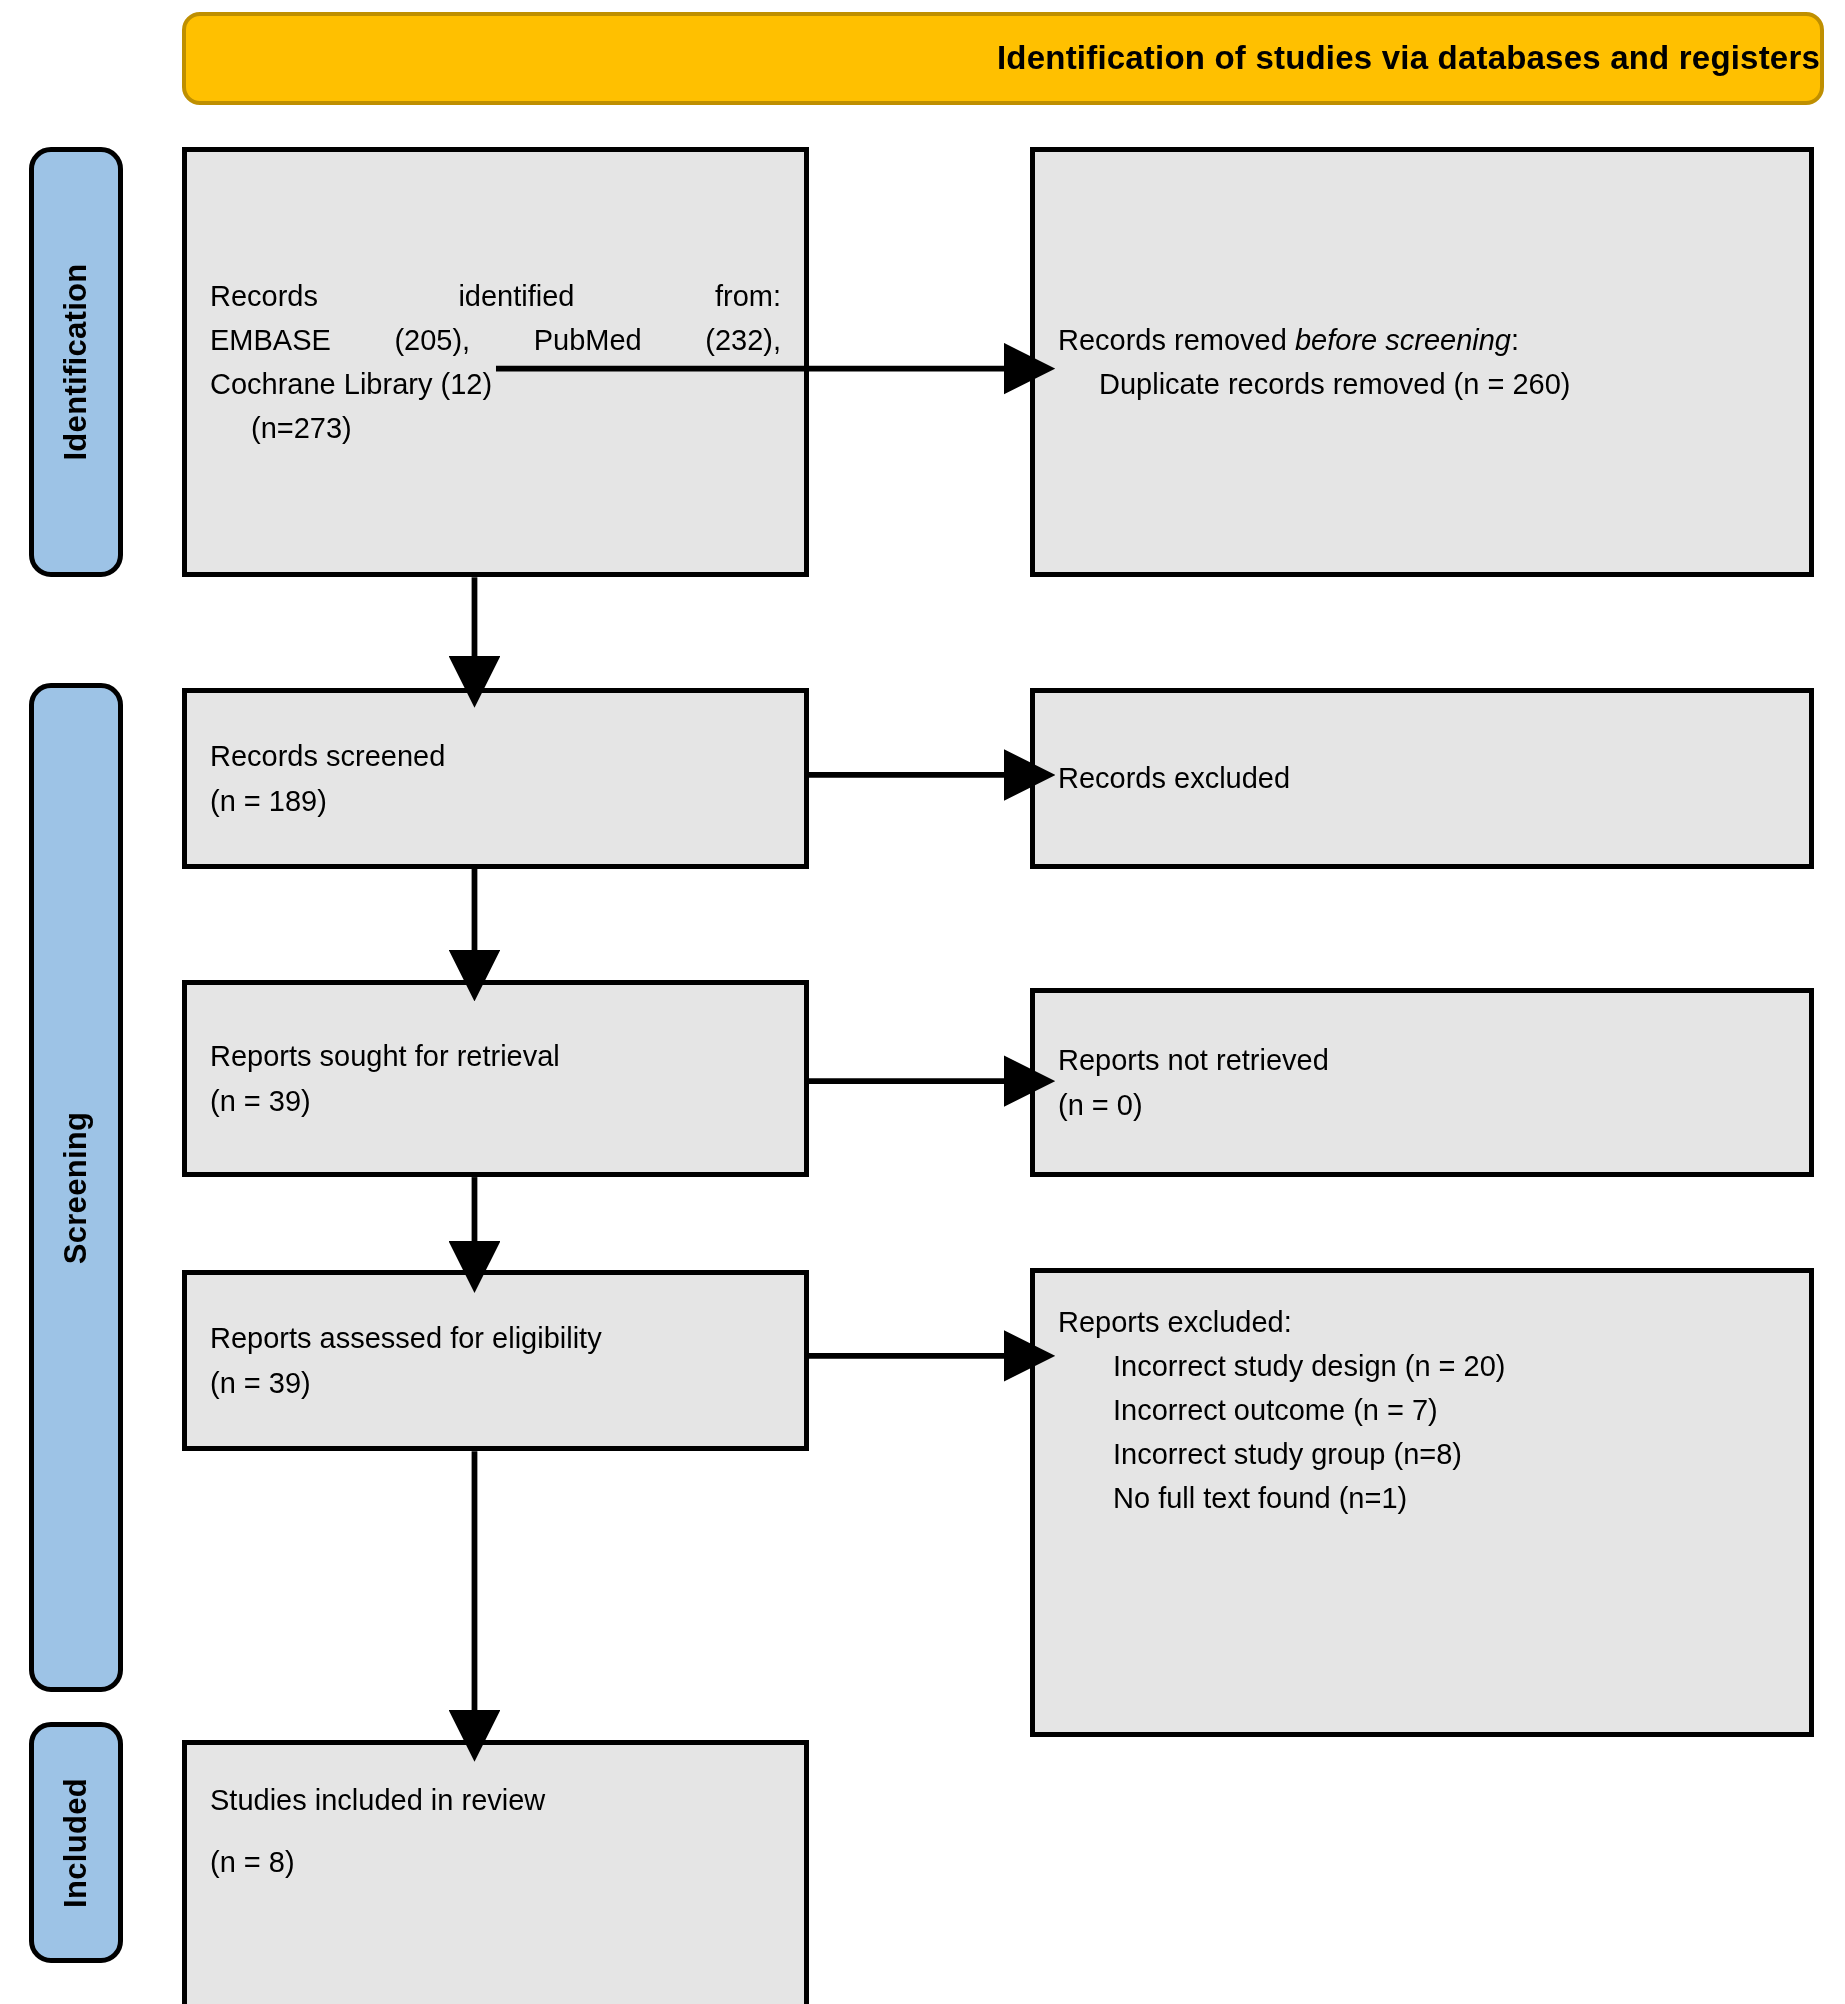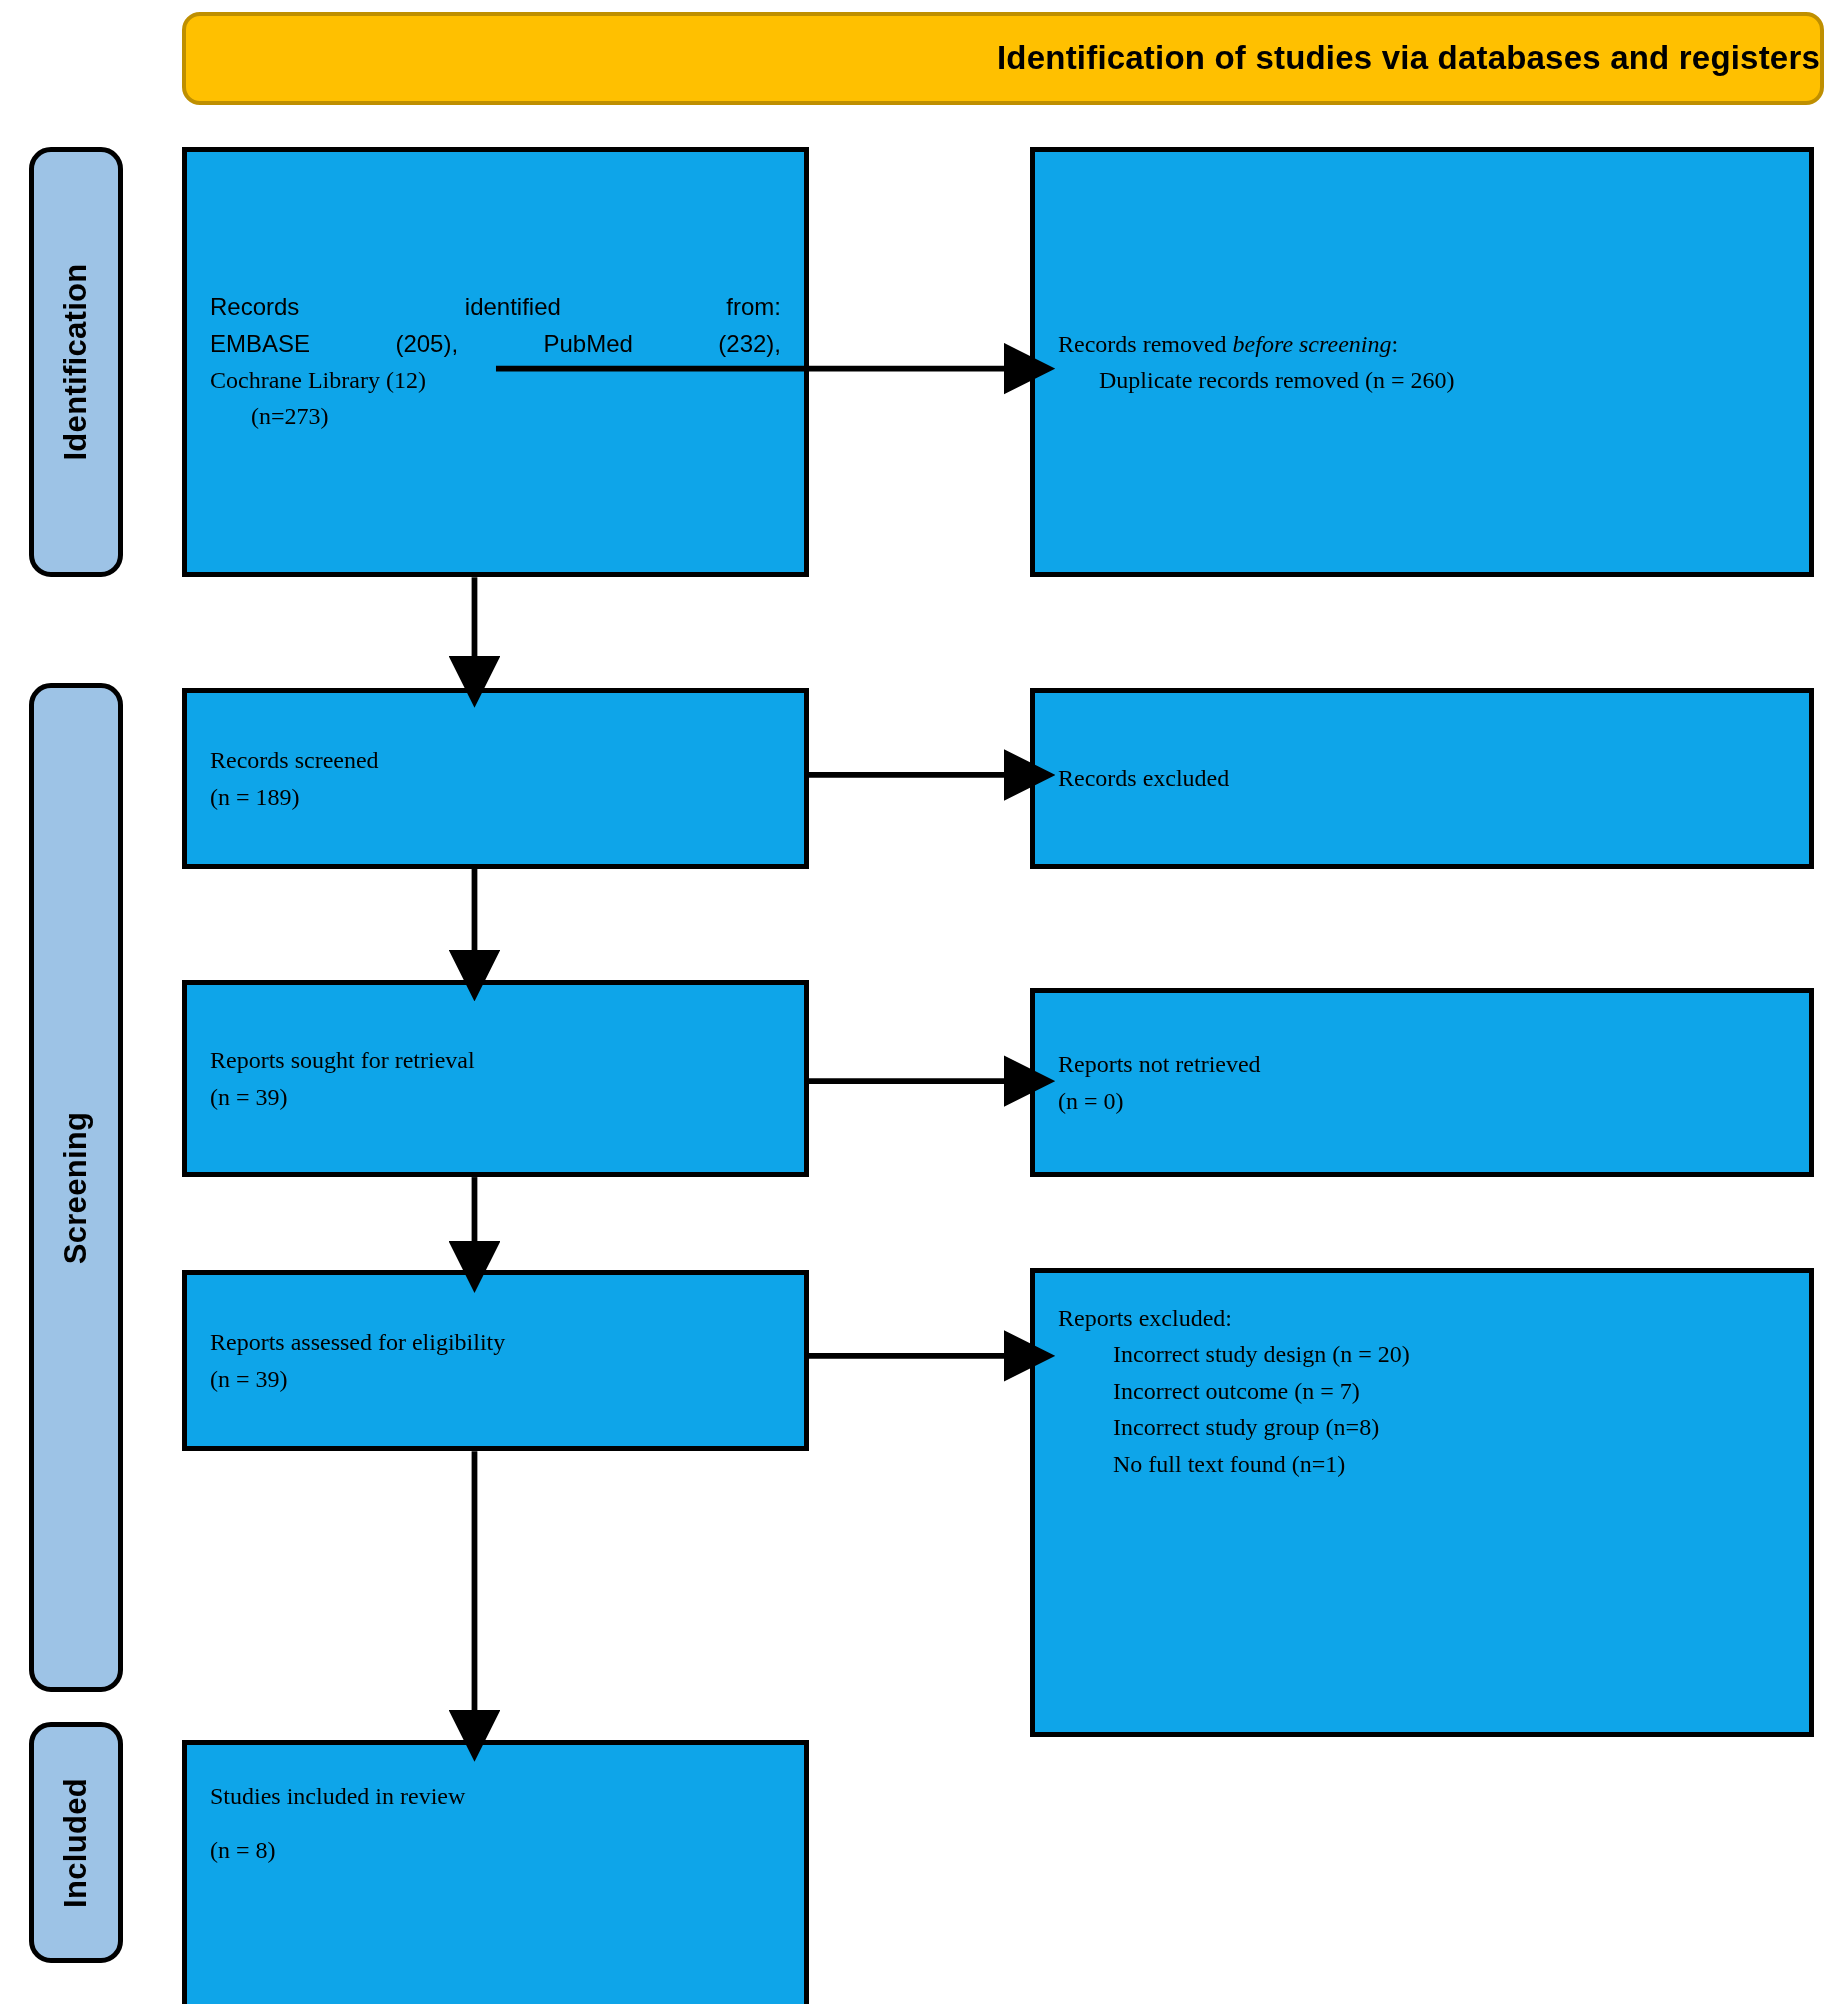--- a/index.html
+++ b/index.html
@@ -63,39 +63,39 @@
     letter-spacing: 0.3px;
   }
   #rail-identification { left: 29px;  top: 147px;  width: 94px; height: 430px; }
   #rail-screening      { left: 29px;  top: 683px; width: 94px; height: 1009px; }
   #rail-included       { left: 29px;  top: 1722px; width: 94px; height: 241px; }
 
   
   .box {
     position: absolute;
     box-sizing: border-box;
-    background: #0ea5e9;
+    background: #e5e5e5;
     border: 5.8px solid #000000;
-    font-size: 24px;
+    font-size: 29px;
     line-height: 1.52;
     color: #000000;
   }
   .box .pad {
     padding: 0 23px;
   }
   .box p {
     margin: 0;
   }
 
   
   .justify {
     text-align: justify;
     text-align-last: justify;
   }
-  .nojust { text-align: center; text-align-last: left; font-family: Liberation Serif, serif; }
+  .nojust { text-align: center; text-align-last: left; }
 
   .indent1 { padding-left: 41px; }
   .indent2 { padding-left: 55px; }
 
   .ital { font-style: italic; }
 
   
   #box-identified   { left: 182px;  top: 147px;  width: 627px; height: 430px; }
   #box-removed      { left: 1030px; top: 147px;  width: 784px; height: 430px; }
   #box-screened     { left: 182px;  top: 688px; width: 627px; height: 181px; }

